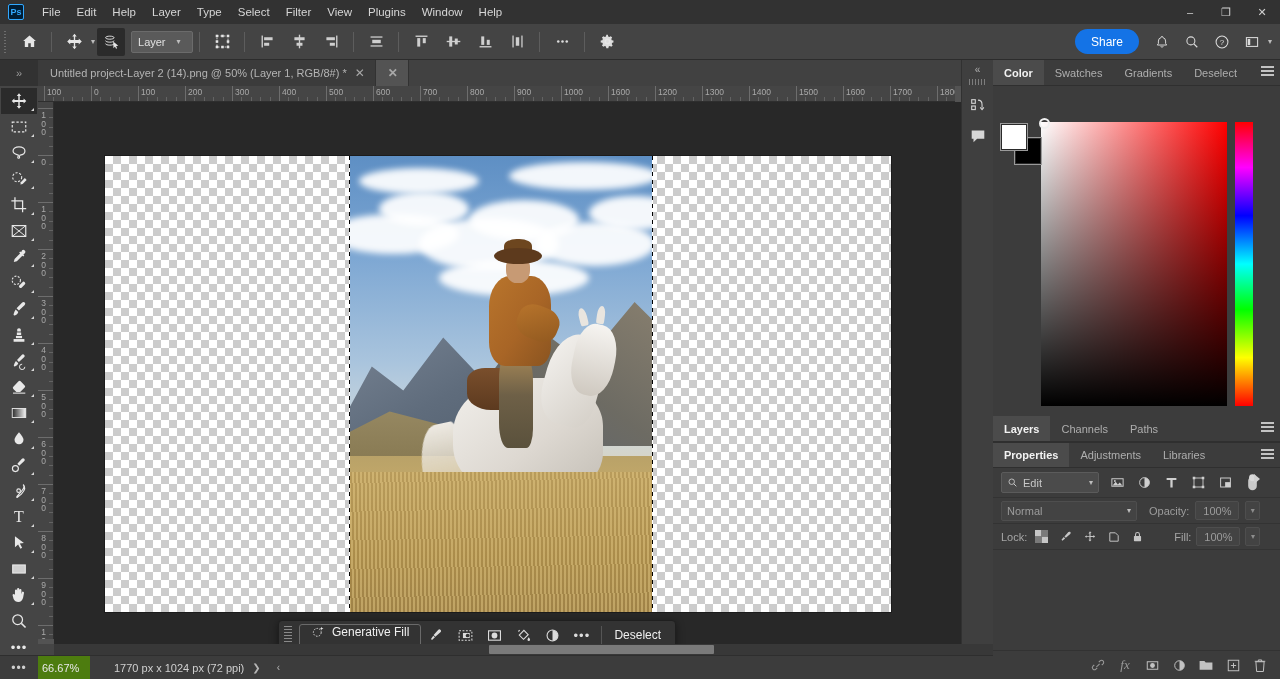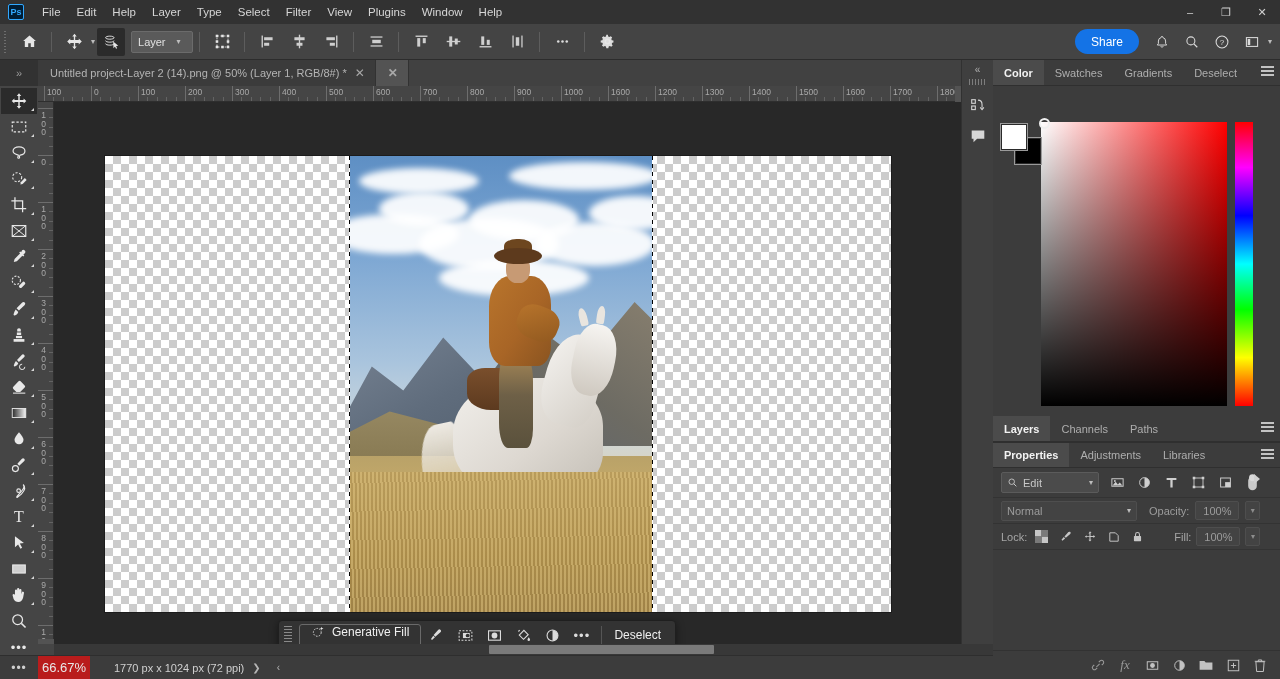--- a/index.html
+++ b/index.html
@@ -418,21 +418,21 @@
   .footer-icon.dim { color: #868686; }
 
   
   .statusbar {
     position: absolute; left: 0; bottom: 0; width: 993px; height: 24px;
     background: #3c3c3c; display: flex; align-items: center; gap: 0;
     border-top: 1px solid #2e2e2e;
   }
   .sb-dots { width: 38px; text-align: center; color: #cfcfcf; font-size: 12px; letter-spacing: 1px; }
   .sb-zoom {
-    width: 52px; background: #b91c1c; color: #e8e8e8; font-size: 13px; height: 24px;
+    width: 52px; background: #4d7c0f; color: #e8e8e8; font-size: 11px; height: 24px;
     display: flex; align-items: center; padding-left: 4px;
   }
   .sb-info { color: #d0d0d0; font-size: 11px; padding-left: 24px; }
   .sb-arrow { color: #b5b5b5; font-size: 10px; padding: 0 8px; }
   .hscroll-track {
     position: absolute; left: 54px; right: 287px; bottom: 24px; height: 11px; background: #383838;
   }
   .hscroll-thumb {
     position: absolute; left: 435px; width: 225px; top: 1px; height: 9px;
     background: #7a7a7a; border-radius: 1px;

